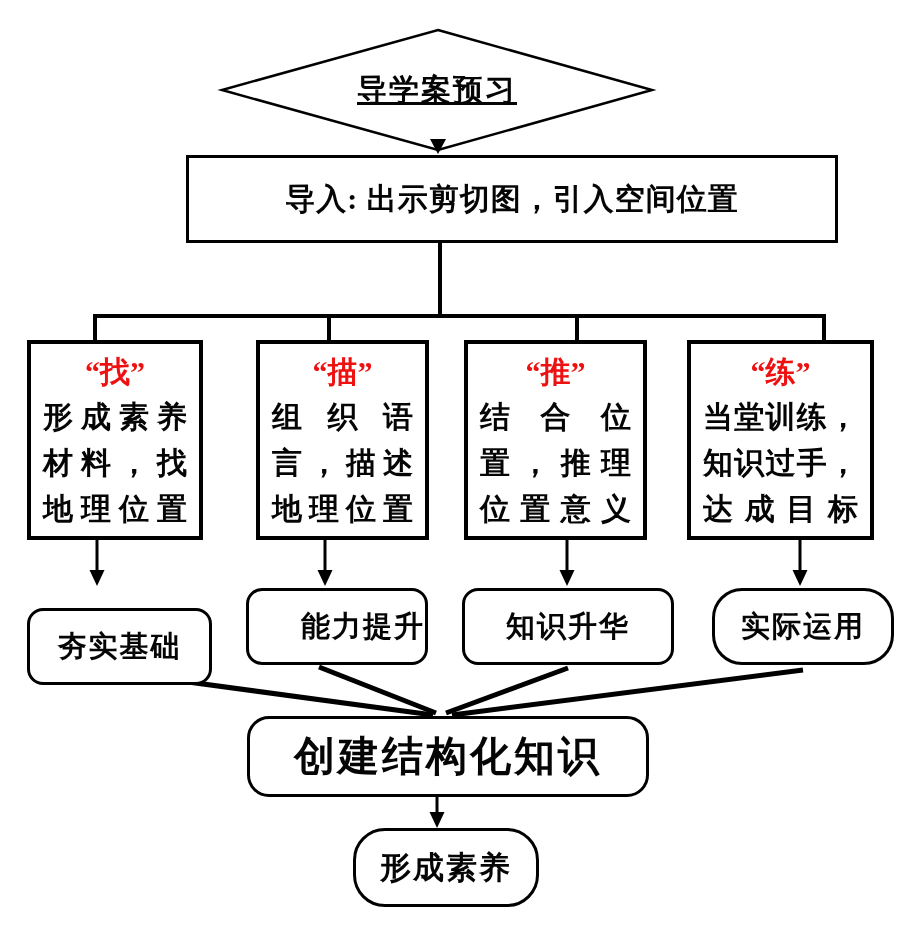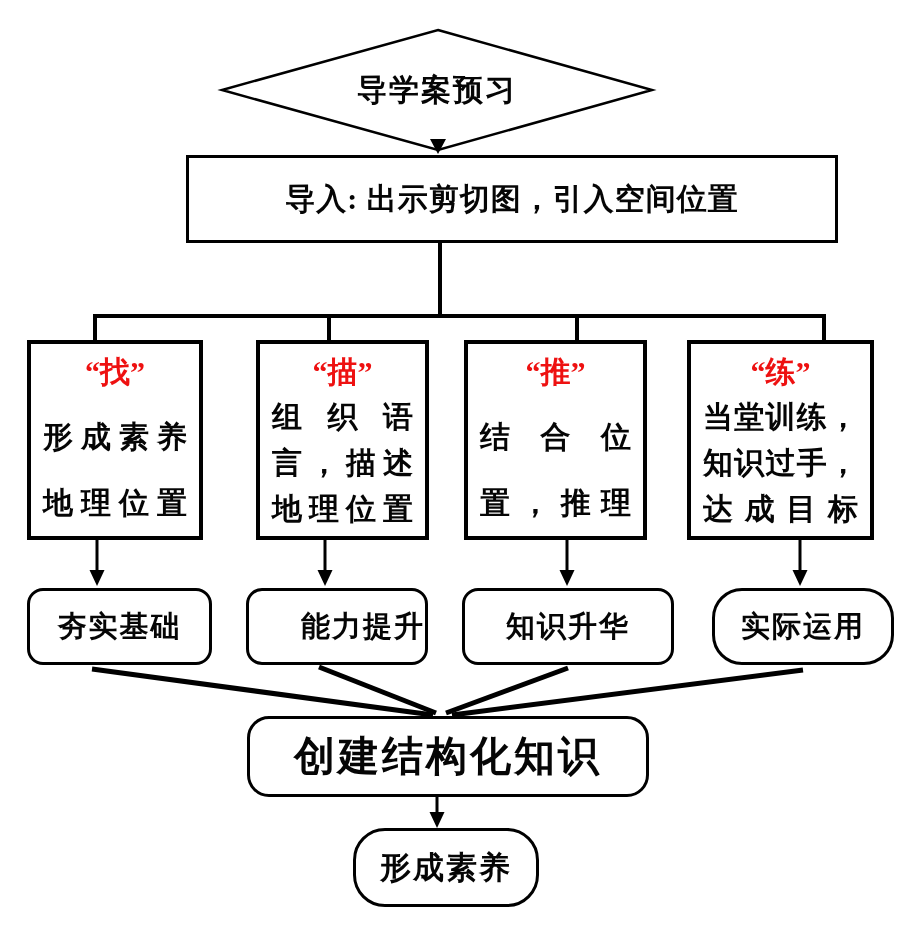--- a/index.html
+++ b/index.html
@@ -10,21 +10,21 @@
   *{box-sizing:border-box;}
   html,body{margin:0;padding:0;background:var(--bg);}
   body{font-family:"Liberation Serif","DejaVu Serif",serif;font-weight:bold;color:#050505;}
   #canvas{position:relative;width:900px;height:927px;background:var(--bg);overflow:hidden;}
   #wires{position:absolute;left:0;top:0;width:900px;height:927px;}
   #wires .shape{stroke:var(--line-black);fill:none;}
   #wires .fillhead{fill:var(--line-black);stroke:none;}
   #wires .diamond{fill:#ffffff;stroke:var(--line-black);}
 
   .label{position:absolute;display:flex;align-items:center;justify-content:center;
-         text-align:right;line-height:1.25;}
+         text-align:right;line-height:1.25;text-decoration:underline;}
 
   
   .diamond-label{left:222px;top:30px;width:430px;height:120px;font-size:30px;letter-spacing:2px;}
 
   
   .intro-box{position:absolute;left:186px;top:155px;width:652px;height:88px;
              border:3px solid var(--line-black);display:flex;align-items:center;justify-content:center;
              font-size:30px;letter-spacing:1px;}
 
   
@@ -36,21 +36,21 @@
   .step-box.b3{left:464px;width:183px;}
   .step-box.b4{left:687px;width:187px;}
   .step-tag{color:var(--accent-red);font-size:30px;text-align:center;line-height:44px;}
   .step-line{font-size:30px;line-height:46px;text-align:justify;text-align-last:justify;
              text-justify:inter-character;}
 
   
   .outcome-box{position:absolute;top:588px;height:77px;border:3px solid var(--line-black);
                border-radius:16px;display:flex;align-items:center;justify-content:center;
                font-size:29px;letter-spacing:2px;background:#fff;}
-  .outcome-box.r1{left:27px;width:185px;}
+  .outcome-box.r1{left:27px;width:185px;margin-top:20px;}
   .outcome-box.r2{left:246px;width:182px;justify-content:flex-end;}
   .outcome-box.r3{left:462px;width:212px;}
   .outcome-box.r4{left:712px;width:182px;border-radius:30px;}
 
   
   .synthesis-box{position:absolute;left:247px;top:716px;width:402px;height:81px;
                  border:3px solid var(--line-black);border-radius:22px;
                  display:flex;align-items:center;justify-content:center;
                  font-size:41px;letter-spacing:3px;background:#fff;}
 
@@ -98,34 +98,36 @@
 
   <div class="label diamond-label">导学案预习</div>
 
   <div class="intro-box">
     <span>导入: 出示剪切图，引入空间位置</span>
   </div>
 
   <div class="step-box b1">
     <div class="step-tag">“找”</div>
     <div class="step-line">形成素养</div>
+    <div class="step-line">材料，找</div>
     <div class="step-line">地理位置</div>
   </div>
 
   <div class="step-box b2">
     <div class="step-tag">“描”</div>
     <div class="step-line">组织语</div>
     <div class="step-line">言，描述</div>
     <div class="step-line">地理位置</div>
   </div>
 
   <div class="step-box b3">
     <div class="step-tag">“推”</div>
     <div class="step-line">结合位</div>
     <div class="step-line">置，推理</div>
+    <div class="step-line">位置意义</div>
   </div>
 
   <div class="step-box b4">
     <div class="step-tag">“练”</div>
     <div class="step-line">当堂训练，</div>
     <div class="step-line">知识过手，</div>
     <div class="step-line">达成目标</div>
   </div>
 
   <div class="outcome-box r1">

